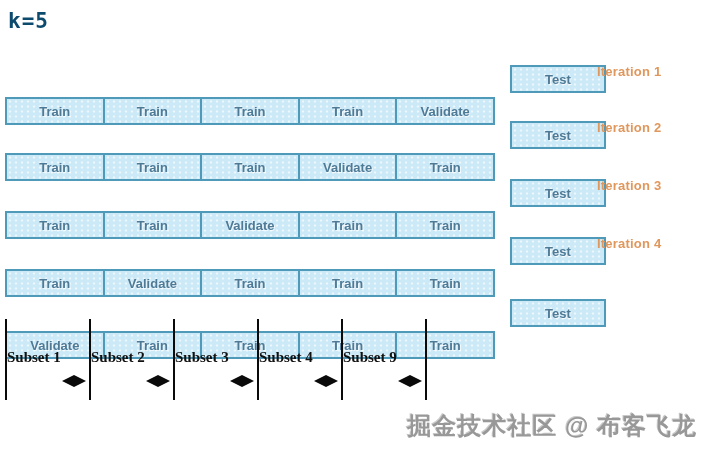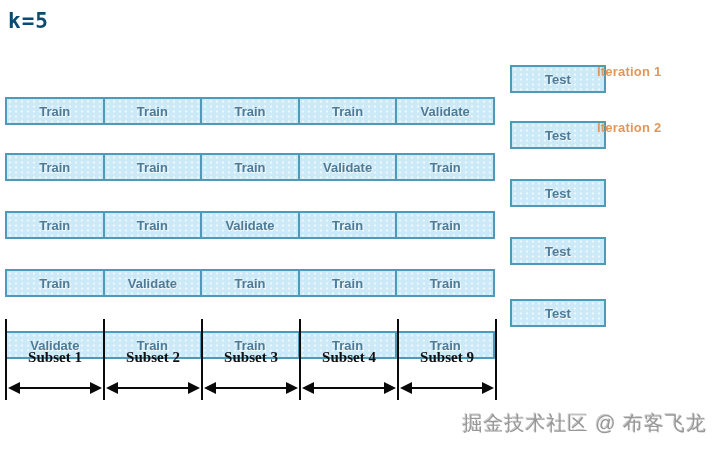--- a/index.html
+++ b/index.html
@@ -94,26 +94,26 @@
   .row5 { top: 291px; }
   .subset-band {
     position: absolute;
     left: 5px;
     top: 319px;
     width: 492px;
     height: 81px;
     display: flex;
   }
   .seg {
-    width: 98px;
+    width: 84px;
     height: 81px;
     border-left: 2px solid #0a0a0a;
     padding-top: 30px;
     display: flex;
-    flex-direction: column;
+    flex-direction: row;
     align-items: stretch;
   }
   .vline-end { width: 2px; height: 81px; background: #0a0a0a; }
   .subset-label {
     text-align: center;
     font-family: "Liberation Serif", serif;
     font-weight: bold;
     font-size: 15px;
     color: var(--subset-text);
     height: 20px;
@@ -123,24 +123,24 @@
     display: flex;
     align-items: center;
     padding: 0 1px;
   }
   .aline { flex: 1 1 auto; height: 2px; background: #0a0a0a; }
   .ah { width: 0; height: 0; border-top: 6px solid transparent; border-bottom: 6px solid transparent; }
   .ah.left  { border-right: 12px solid #0a0a0a; }
   .ah.right { border-left: 12px solid #0a0a0a; }
   .watermark {
     position: absolute;
-    right: 6px;
+    right: 16px;
     top: 410px;
-    font-size: 20px;
-    font-weight: normal;
+    font-size: 24px;
+    font-weight: bold;
     color: var(--watermark-text);
     text-shadow: 2px 2px 1px #ffffff, -1px -1px 0 #c9c9c9;
     letter-spacing: 1px;
     white-space: nowrap;
   }
 </style>
 </head>
 <body>
 
 <div class="canvas">
@@ -173,31 +173,33 @@
 
   <div class="row row3">
     <div class="cells">
       <div class="cell">Train</div>
       <div class="cell">Train</div>
       <div class="cell">Validate</div>
       <div class="cell">Train</div>
       <div class="cell">Train</div>
     </div>
     <div class="testbox">Test</div>
+    <div class="iter">Iteration 3</div>
   </div>
 
   <div class="row row4">
     <div class="cells">
       <div class="cell">Train</div>
       <div class="cell">Validate</div>
       <div class="cell">Train</div>
       <div class="cell">Train</div>
       <div class="cell">Train</div>
     </div>
     <div class="testbox">Test</div>
+    <div class="iter">Iteration 4</div>
   </div>
 
   <div class="row row5">
     <div class="cells">
       <div class="cell">Validate</div>
       <div class="cell">Train</div>
       <div class="cell">Train</div>
       <div class="cell">Train</div>
       <div class="cell">Train</div>
     </div>

